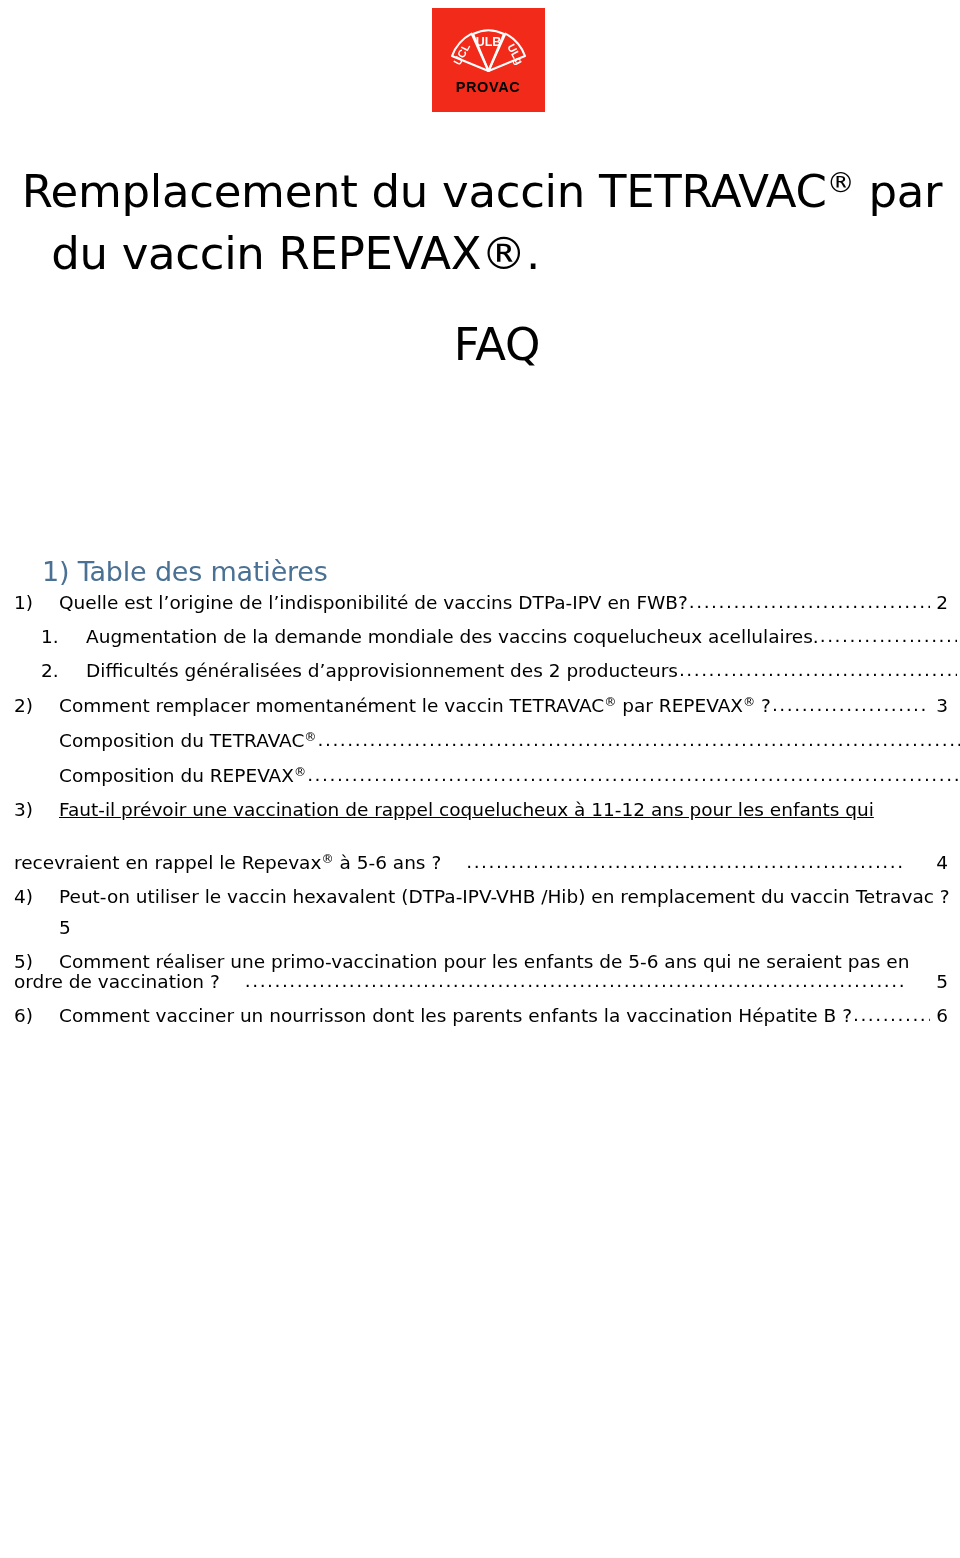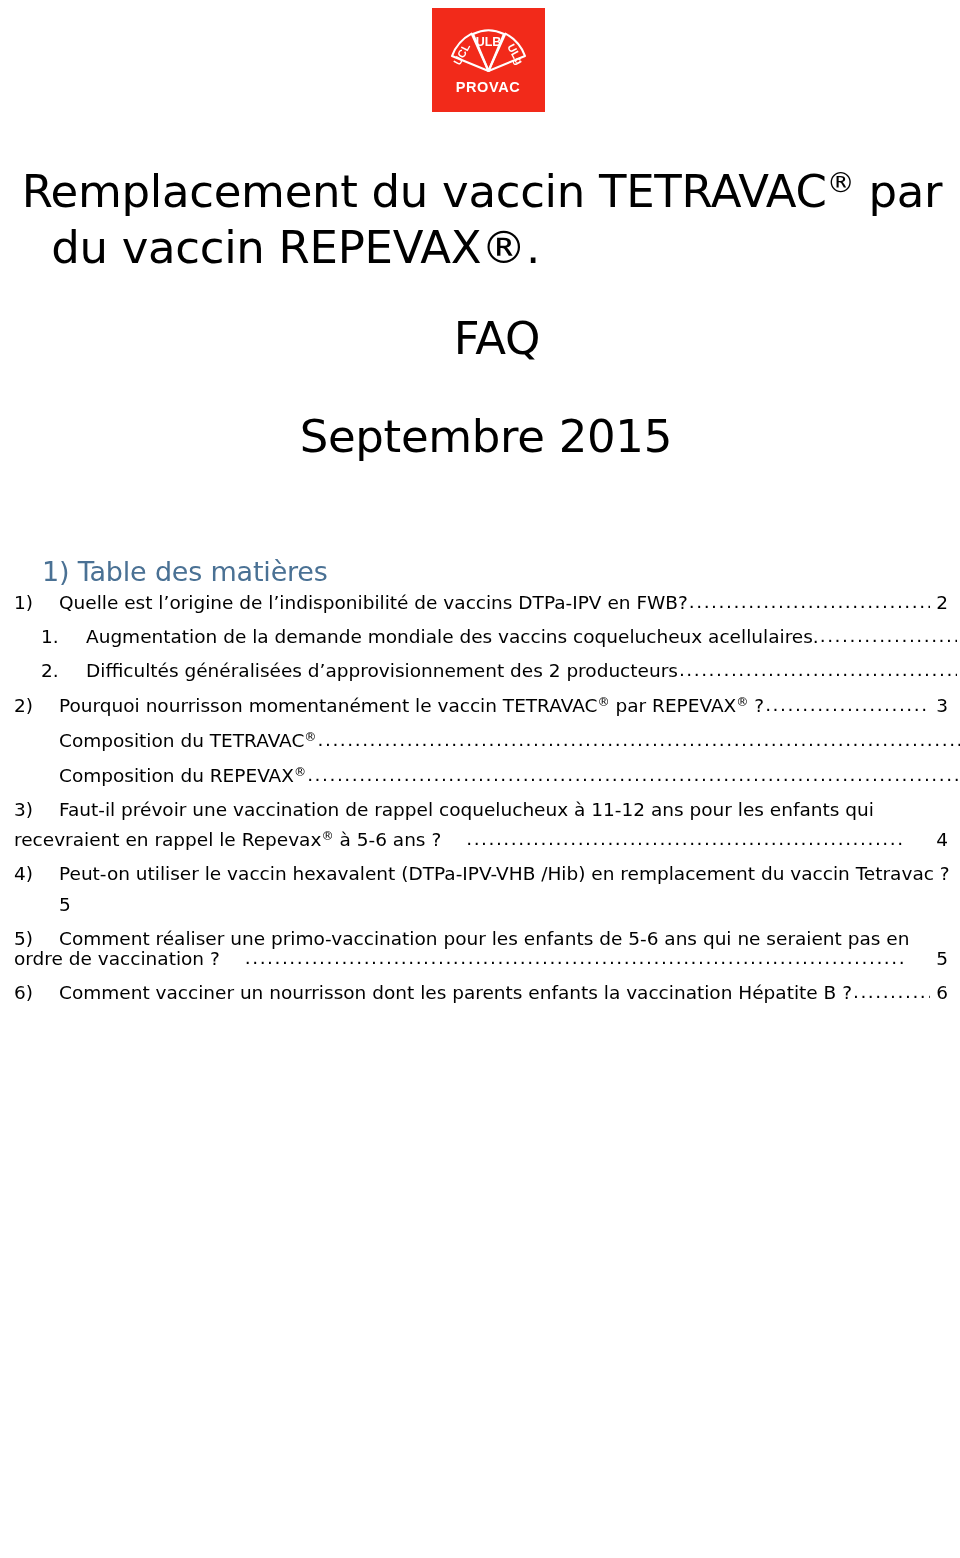--- a/index.html
+++ b/index.html
@@ -37,21 +37,21 @@
     position: relative;
     vertical-align: top;
   }
   .logo svg { display: block; }
   .logo-caption {
     position: absolute;
     left: 0;
     bottom: 18px;
     width: 100%;
     text-align: center;
-    color: #ffffff;
+    color: #000000;
     font-family: "Liberation Sans", sans-serif;
     font-weight: bold;
     font-size: 14.5px;
     letter-spacing: 0.6px;
     line-height: 1;
   }
 
   
   .title-block {
     position: absolute;
@@ -71,21 +71,21 @@
   .doc-title .reg {
     font-size: 0.62em;
     vertical-align: 0.55em;
     letter-spacing: 0;
   }
   .doc-subtitle {
     font-family: "DejaVu Sans", sans-serif;
     font-size: 45px;
     font-weight: normal;
     text-align: right;
-    margin: 2px 0 0 0;
+    margin: 8px 0 0 0;
     padding-right: 410px;
     line-height: 1.1;
     letter-spacing: -0.3px;
   }
   .doc-date {
     font-family: "DejaVu Sans", sans-serif;
     font-size: 45px;
     font-weight: normal;
     text-align: right;
     margin: 48px 0 0 0;
@@ -212,21 +212,20 @@
         <text x="80" y="48" fill="#ffffff" font-size="11" font-family="Liberation Sans, sans-serif" font-weight="bold" text-anchor="middle" transform="rotate(62 80 48)">ULg</text>
       </svg>
       <div class="logo-caption">PROVAC</div>
     </div>
   </div>
 
   <div class="title-block">
     <h1 class="doc-title"><span>Remplacement du vaccin TETRAVAC</span><span class="reg">®</span><span> par</span></h1>
     <div class="doc-subtitle"><span>du vaccin REPEVAX</span><span class="reg">®</span><span>.</span></div>
     <div class="doc-subtitle" style="padding-right:410px;margin-top:42px;">FAQ</div>
-    <div class="doc-date">Septembre 2015</div>
   </div>
 
   <div class="toc">
 
     <h2 class="toc-heading">1) Table des matières</h2>
 
     <div class="toc-list">
 
       <div class="toc-row lvl1">
         <div class="toc-num">1)</div>
@@ -258,21 +257,21 @@
             <span class="toc-leader">........................................................................................................................................................................</span>
             <span class="toc-page">2</span>
           </div>
         </div>
       </div>
 
       <div class="toc-row lvl1">
         <div class="toc-num">2)</div>
         <div class="toc-body">
           <div class="toc-line">
-            <span class="toc-text"><span>Pourquoi nourrisson momentanément le vaccin TETRAVAC</span><span class="reg-s">®</span><span> par  REPEVAX</span><span class="reg-s">®</span><span> ?</span></span>
+            <span class="toc-text"><span>Comment remplacer momentanément le vaccin TETRAVAC</span><span class="reg-s">®</span><span> par  REPEVAX</span><span class="reg-s">®</span><span> ?</span></span>
             <span class="toc-leader">........................................................................................................................................................................</span>
             <span class="toc-page">3</span>
           </div>
         </div>
       </div>
 
       <div class="toc-row lvl3">
         <div class="toc-num"></div>
         <div class="toc-body">
           <div class="toc-line">
@@ -290,21 +289,21 @@
             <span class="toc-text"><span>Composition du REPEVAX</span><span class="reg-s">®</span><span></span></span>
             <span class="toc-leader">........................................................................................................................................................................</span>
 
           </div>
         </div>
       </div>
 
       <div class="toc-row lvl1">
         <div class="toc-num">3)</div>
         <div class="toc-body">
-          <div class="toc-line" style="margin-bottom:10px;">
+          <div class="toc-line" style="margin-bottom:33px;text-decoration:underline;">
             <span class="toc-text">Faut-il prévoir une vaccination de rappel coquelucheux à 11-12 ans pour les enfants qui</span>
           </div>
           <div class="toc-line toc-cont">
             <span class="toc-text"><span>recevraient en rappel le Repevax</span><span class="reg-s">®</span><span> à 5-6 ans ?</span></span>
             <span class="toc-leader">........................................................................................................................................................................</span>
             <span class="toc-page">4</span>
           </div>
         </div>
       </div>
 

